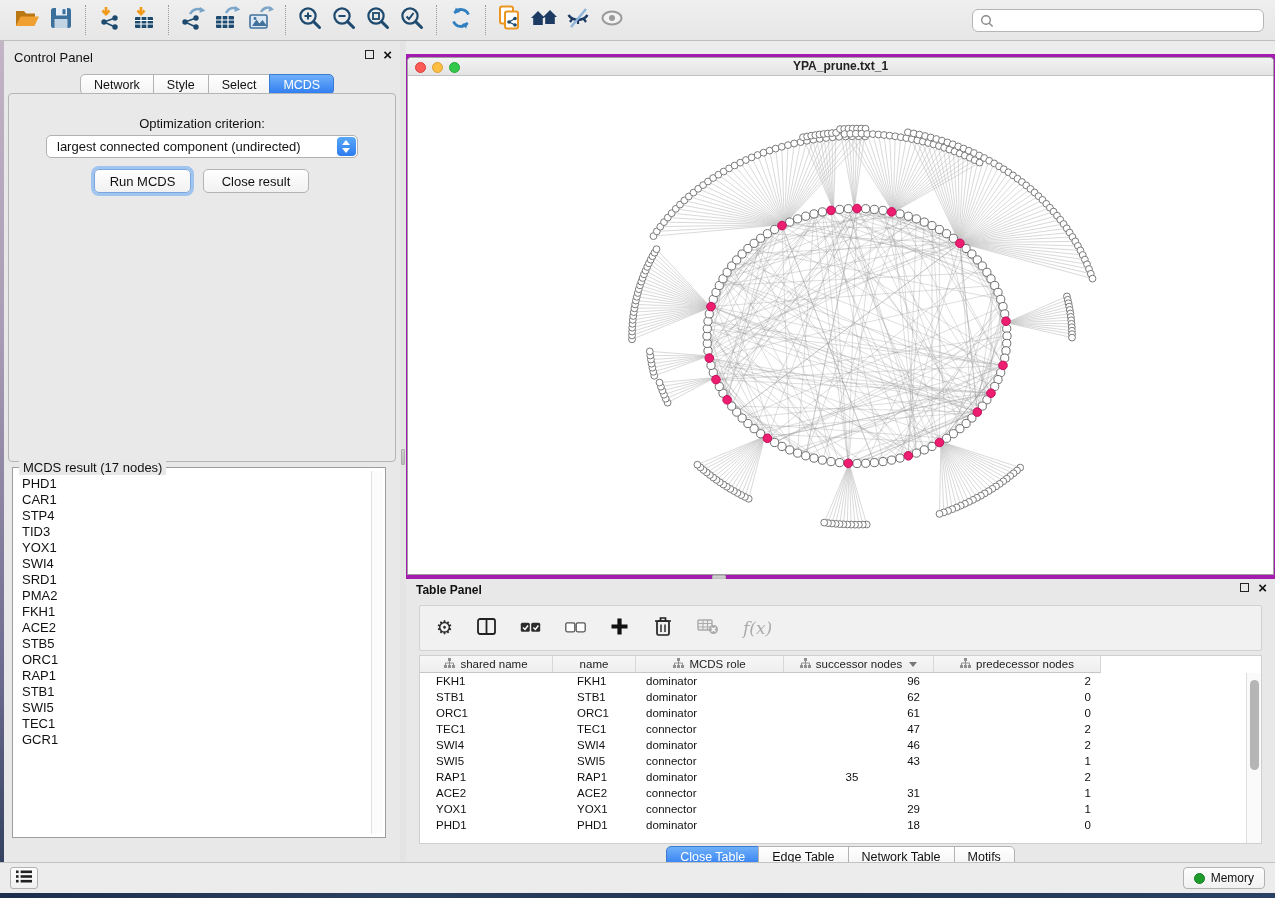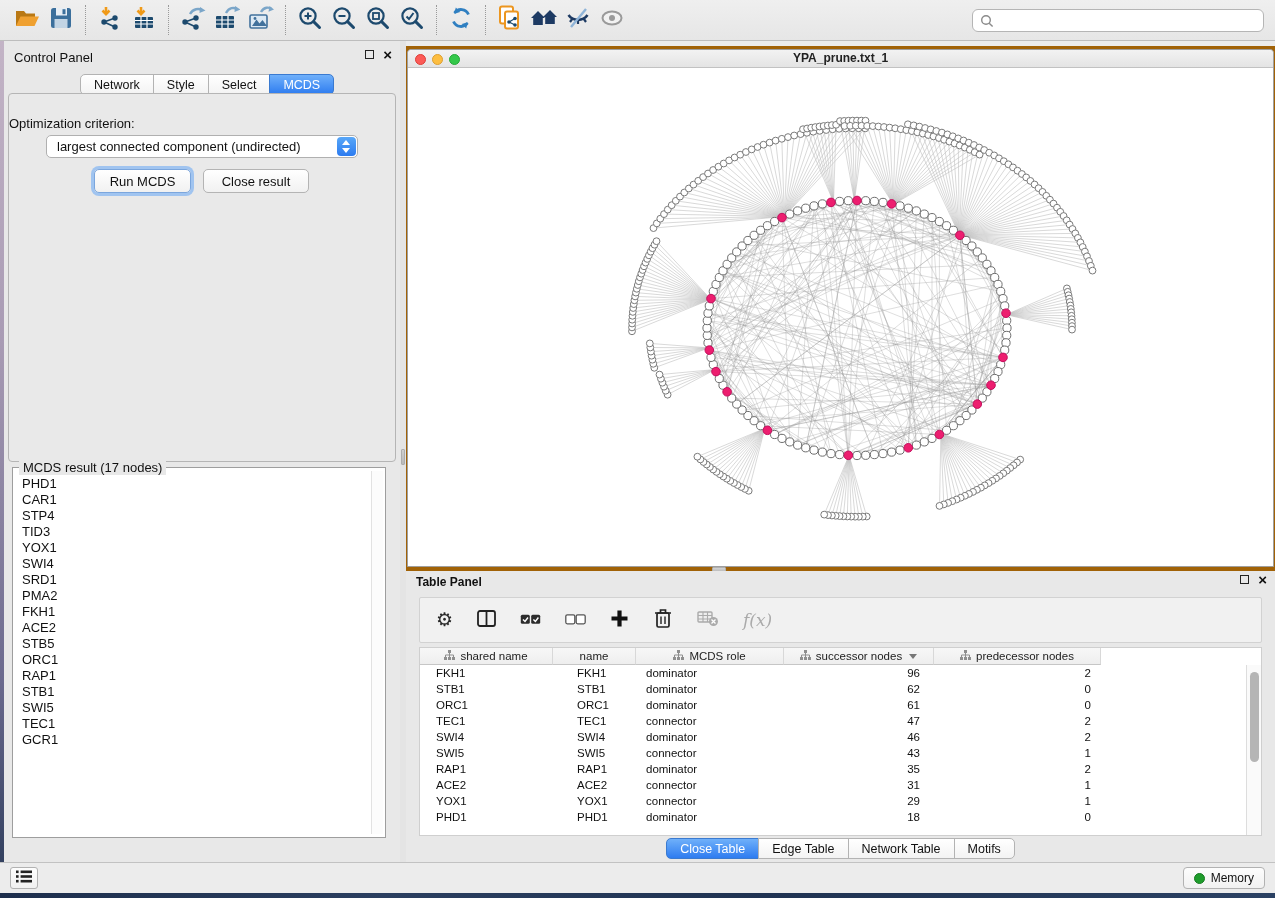--- a/index.html
+++ b/index.html
@@ -35,21 +35,21 @@
   .segmented { position:absolute; display:flex; }
   .seg { border:1px solid #b3b3b3; background:linear-gradient(#fff,#f3f3f3); padding:2px 13px;
     font-size:12.5px; color:#111; margin-left:-1px; height:21px; line-height:16px; white-space:nowrap; }
   .seg.first { border-radius:5px 0 0 5px; margin-left:0; }
   .seg.last  { border-radius:0 5px 5px 0; }
   .seg.active{ background:linear-gradient(#6fb0fa,#2e7cf0); color:#fff; border-color:#3a7ad0; }
   .cp-tabs { left:76px; top:33px; }
 
   .tab-content { position:absolute; left:4px; top:52px; width:388px; height:369px;
     background:#e9e9e9; border:1px solid #b5b5b5; border-radius:4px; }
-  .opt-label { position:absolute; top:22px; width:100%; text-align:left; font-size:13px; color:#111; }
+  .opt-label { position:absolute; top:22px; width:100%; text-align:center; font-size:13px; color:#111; }
   .dropdown { position:absolute; left:37px; top:41px; width:312px; height:23px; background:#fff;
     border:1px solid #b0b0b0; border-radius:5px; font-size:13px; line-height:21px; padding-left:10px; color:#111; }
   .stepper { position:absolute; right:1px; top:1px; width:19px; height:19px;
     background:linear-gradient(#58a7f8,#2c7bf0); border-radius:4px; }
   .stepper .up, .stepper .dn { position:absolute; left:5px; width:0; height:0;
     border-left:4.5px solid transparent; border-right:4.5px solid transparent; }
   .stepper .up { top:3px;  border-bottom:5px solid #fff; }
   .stepper .dn { bottom:3px; border-top:5px solid #fff; }
   .mac-btn { position:absolute; top:75px; height:24px; background:linear-gradient(#fff,#f1f1f1);
     border:1px solid #b4b4b4; border-radius:5px; font-size:13px; color:#111;
@@ -65,21 +65,21 @@
   .mcds-item { font-size:13px; line-height:16px; padding-left:7px; color:#111; }
   .fs-scroll { position:absolute; right:2px; top:3px; bottom:3px; width:12px;
     background:#fcfcfc; border-left:1px solid #e2e2e2; }
 
   
   .v-divider { position:absolute; left:400px; top:41px; width:6px; height:821px; background:#e4e4e4; }
   .v-grip { position:absolute; left:1px; top:408px; width:4px; height:16px;
     background:linear-gradient(#cfcfcf,#b9b9b9); border:1px solid #adadad; border-radius:1px; }
 
   
-  .right-area { position:absolute; left:406px; top:46px; width:869px; height:821px; background:#a16207; }
+  .right-area { position:absolute; left:406px; top:54px; width:869px; height:821px; background:#a21caf; }
   .network-window { position:absolute; left:1px; top:3px; width:867px; height:518px;
     background:#fff; border:1px solid #9f9f9f; border-radius:4px 4px 0 0; }
   .net-titlebar { position:absolute; left:0; top:0; right:0; height:18px;
     background:linear-gradient(#f2f2f2,#e4e4e4); border-bottom:1px solid #c2c2c2;
     border-radius:4px 4px 0 0; }
   .traffic { position:absolute; left:7px; top:3.5px; display:flex; gap:6px; }
   .tl { width:11px; height:11px; border-radius:50%; }
   .tl.red { background:#fc5b57; border:1px solid #dd3e38; }
   .tl.yel { background:#fdbe41; border:1px solid #dd9f30; }
   .tl.grn { background:#34c84a; border:1px solid #23a836; }
@@ -1339,21 +1339,21 @@
               <div class="td" style="width: 133px; padding-left: 16px;">SWI5</div>
               <div class="td" style="width: 83px; padding-left: 24px;">SWI5</div>
               <div class="td" style="width: 148px; padding-left: 10px;">connector</div>
               <div class="td num" style="width: 150px; padding-right: 14px;">43</div>
               <div class="td num" style="width: 167px; padding-right: 10px;">1</div>
             </div>
             <div class="tr">
               <div class="td" style="width: 133px; padding-left: 16px;">RAP1</div>
               <div class="td" style="width: 83px; padding-left: 24px;">RAP1</div>
               <div class="td" style="width: 148px; padding-left: 10px;">dominator</div>
-              <div class="td num" style="width: 150px; padding-right: 14px;">35</div>
+              <div class="td num" style="width: 150px; padding-right: 14px; text-align: center;">35</div>
               <div class="td num" style="width: 167px; padding-right: 10px;">2</div>
             </div>
             <div class="tr">
               <div class="td" style="width: 133px; padding-left: 16px;">ACE2</div>
               <div class="td" style="width: 83px; padding-left: 24px;">ACE2</div>
               <div class="td" style="width: 148px; padding-left: 10px;">connector</div>
               <div class="td num" style="width: 150px; padding-right: 14px;">31</div>
               <div class="td num" style="width: 167px; padding-right: 10px;">1</div>
             </div>
             <div class="tr">

